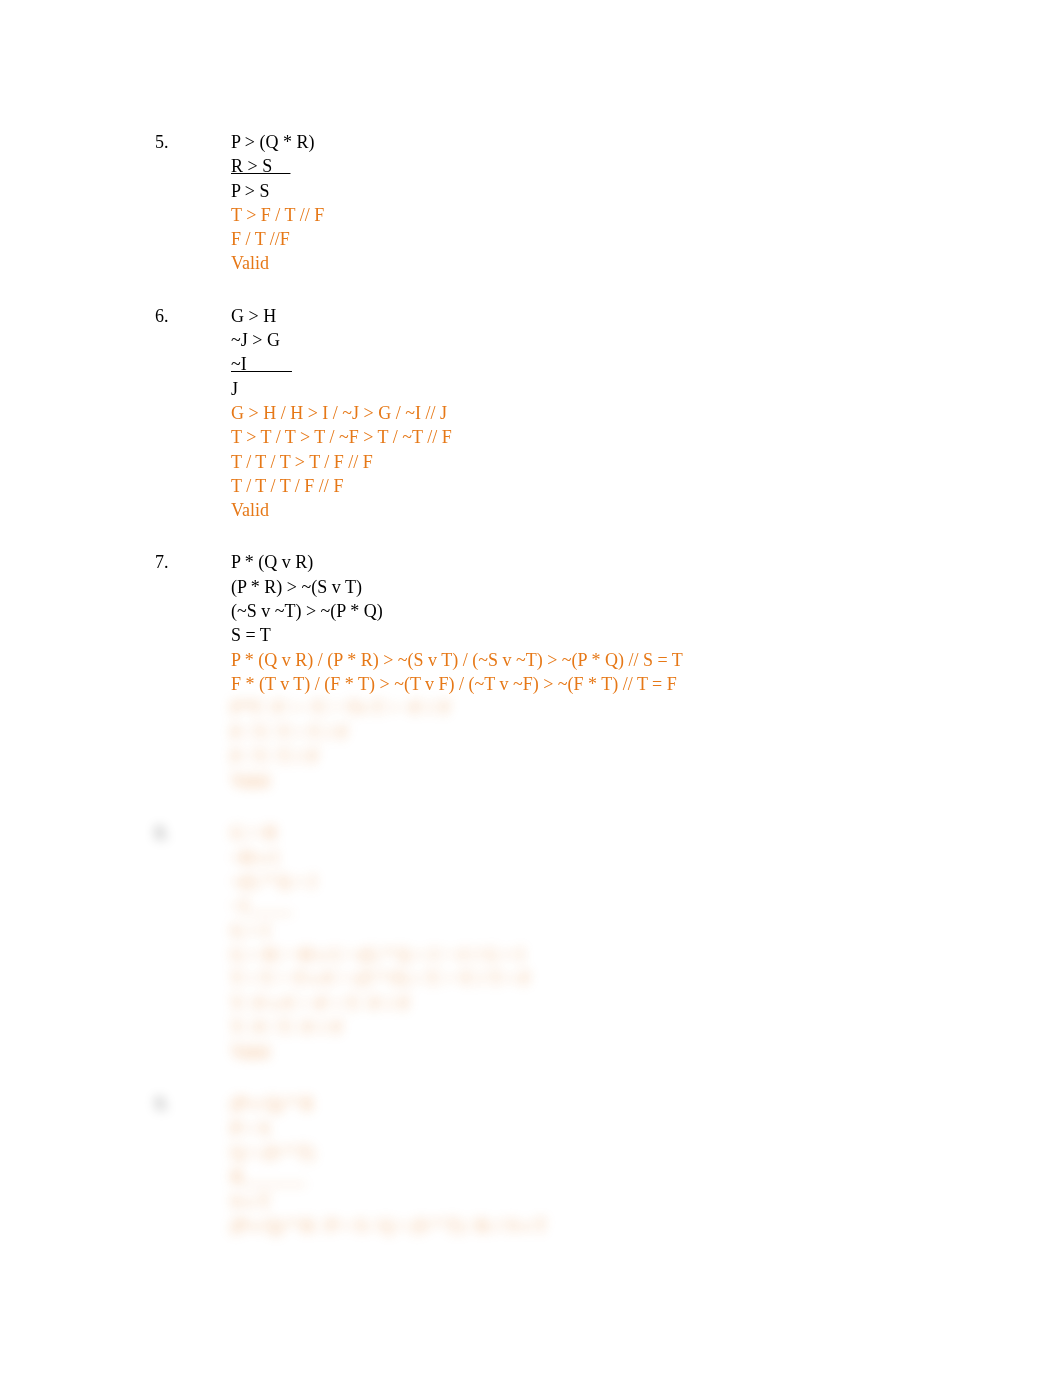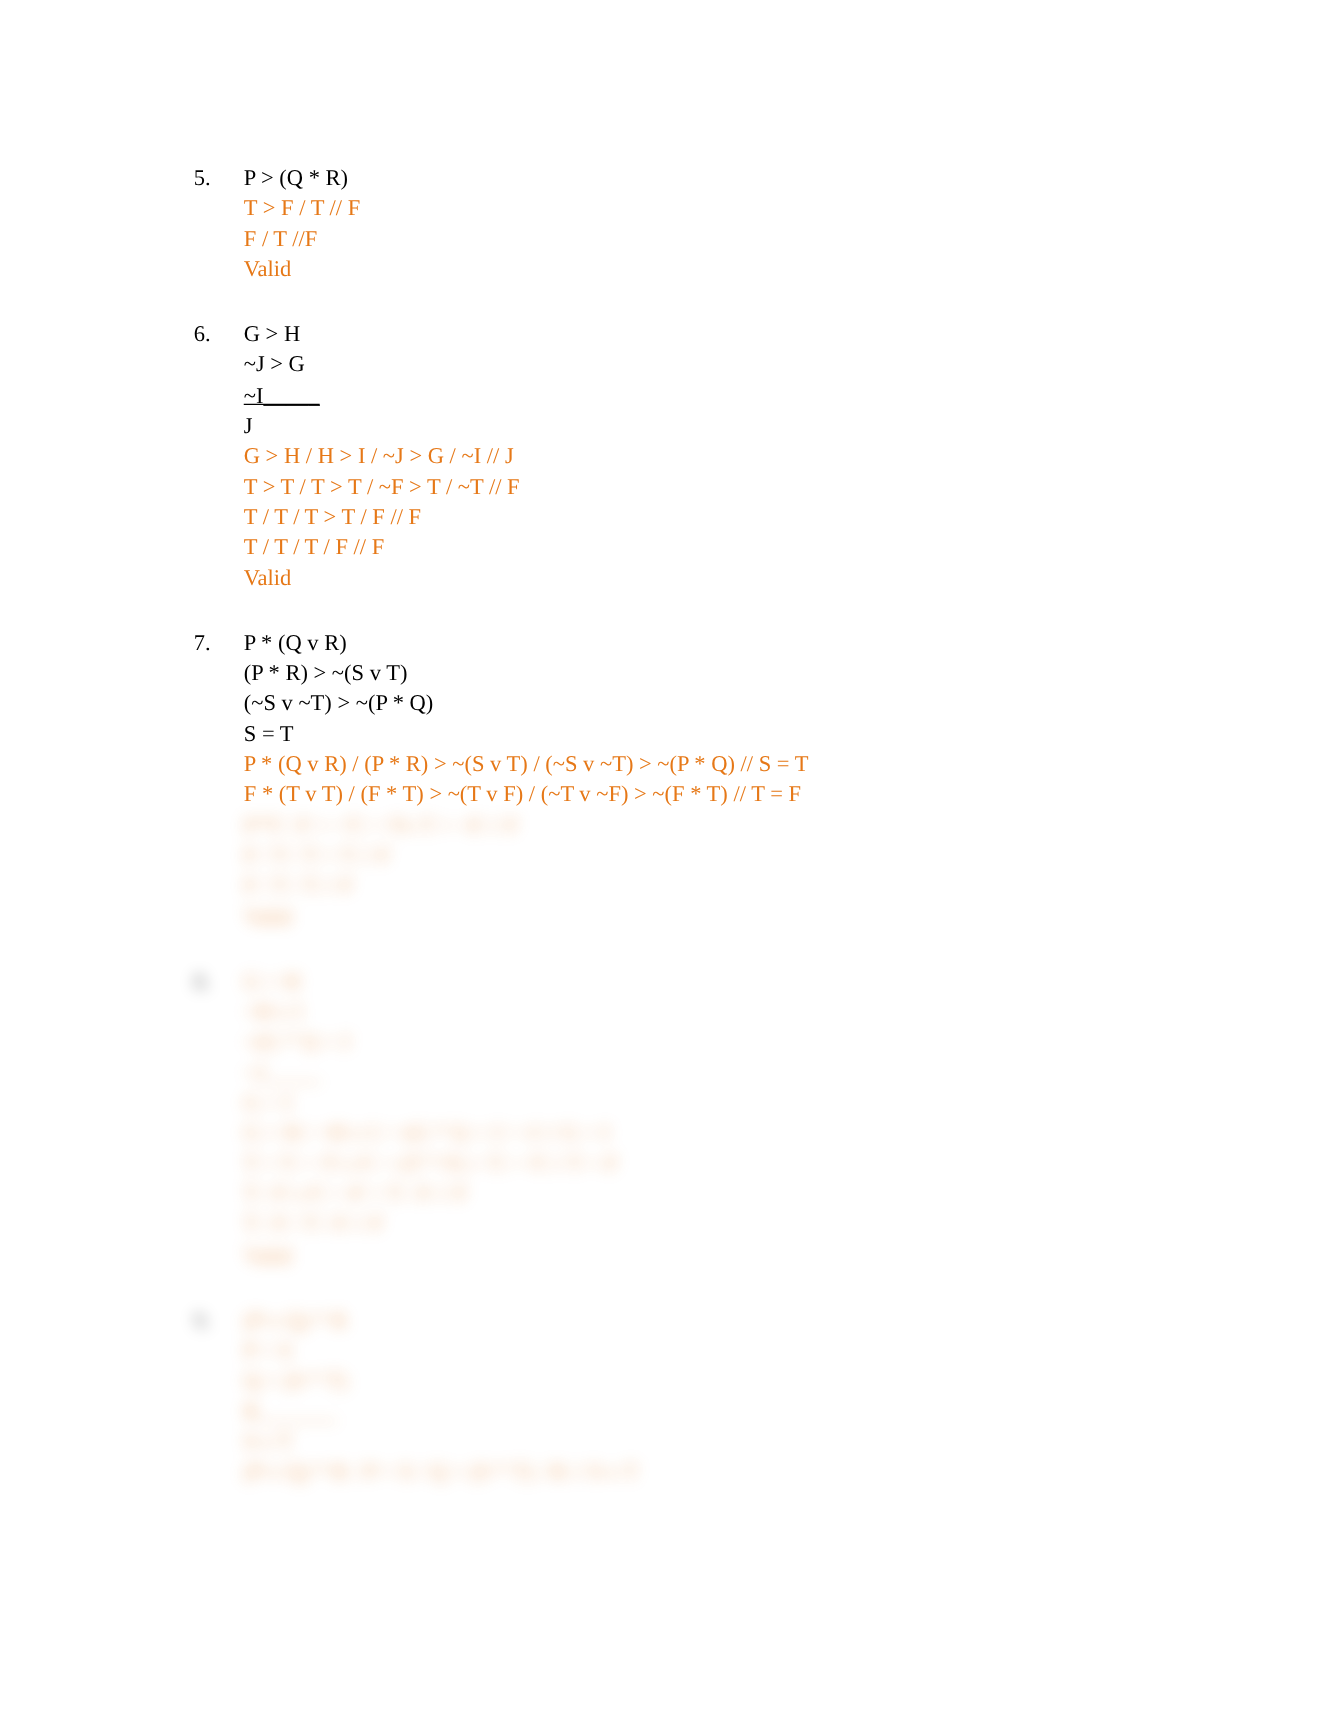--- a/index.html
+++ b/index.html
@@ -26,20 +26,21 @@
     margin-bottom: 28px;
   }
   .number {
     width: 40px;
     text-align: left;
     color: #000000;
     flex-shrink: 0;
   }
   .content {
     flex: 1;
+    margin-left: 36px;
   }
   .line {
     color: #000000;
   }
   .line.orange {
     color: #e67817;
   }
   .underline {
     text-decoration: underline;
   }
@@ -56,20 +57,22 @@
 </style>
 </head>
 <body>
 
 <div class="page">
 
   <div class="problem">
     <div class="number">5.</div>
     <div class="content">
       <div class="line">P &gt; (Q * R)</div>
+      <div class="line"><span class="underline">R &gt; S__</span></div>
+      <div class="line">P &gt; S</div>
       <div class="line orange">T &gt; F / T // F</div>
       <div class="line orange">F / T //F</div>
       <div class="line orange">Valid</div>
     </div>
   </div>
 
   <div class="problem">
     <div class="number">6.</div>
     <div class="content">
       <div class="line"> G &gt; H</div>

